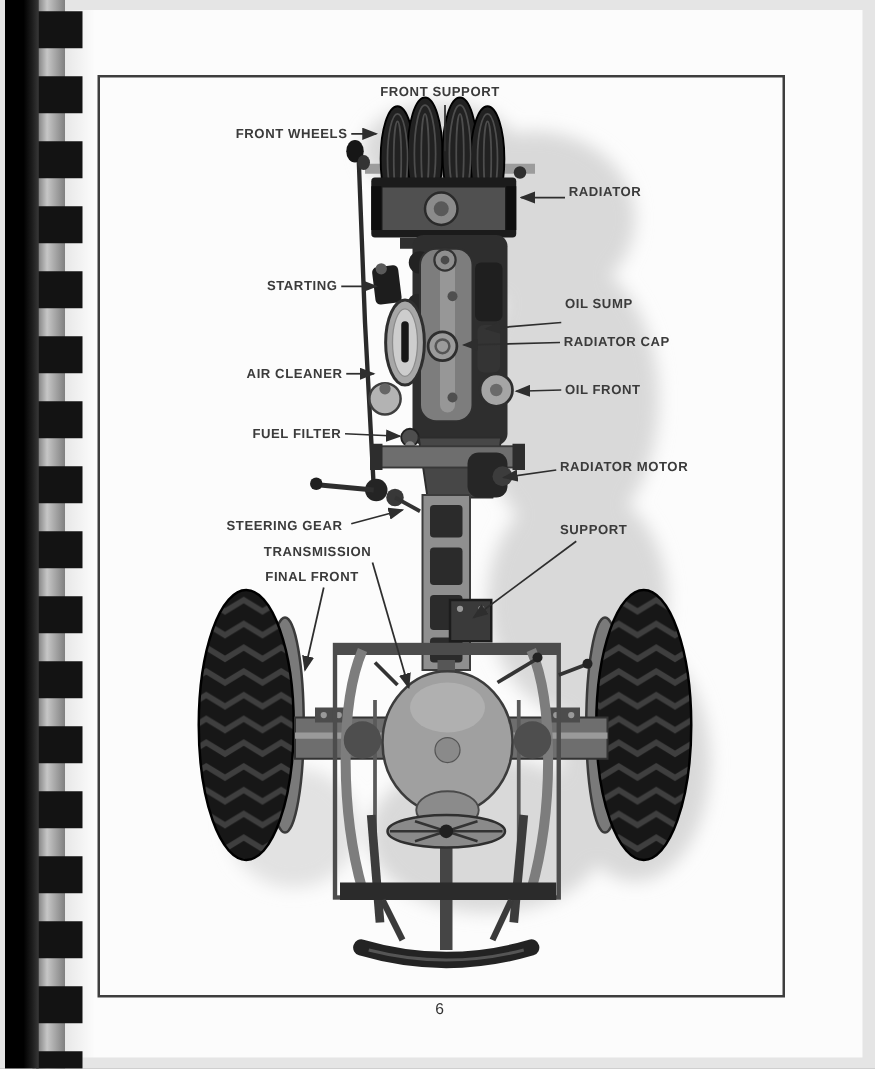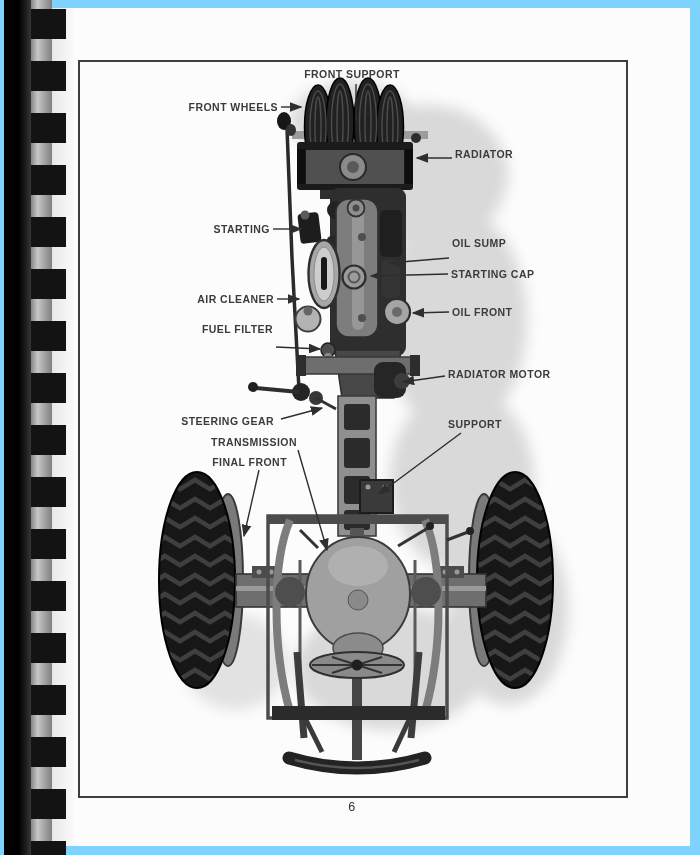--- a/index.html
+++ b/index.html
@@ -1,16 +1,16 @@
 <!DOCTYPE html>
 <html><head>
 <meta charset="utf-8">
 <style>
   html,body{margin:0;padding:0;background:#b0b0b0;}
-  .stage{position:relative;width:700px;height:855px;background:#7dd3fc;overflow:hidden;
+  .stage{position:relative;width:700px;height:855px;background:#e5e5e5;overflow:hidden;
          font-family:"Liberation Sans",sans-serif;}
   .paper{position:absolute;left:40px;top:8px;width:650px;height:838px;background:#fcfcfc;}
   .paper::before{content:"";position:absolute;left:0;top:0;bottom:0;width:36px;
          background:linear-gradient(90deg,rgba(0,0,0,.12),rgba(0,0,0,0));}
   .frame{position:absolute;left:78px;top:60px;width:550px;height:738px;
          border:2px solid #3e3e3e;box-sizing:border-box;}
   .art{position:absolute;left:80px;top:62px;}
   
   .binding{position:absolute;left:0;top:0;width:70px;height:855px;}
   .strap{position:absolute;left:26px;top:0;width:26px;height:855px;
@@ -224,24 +224,24 @@
       <path d="M298,450 L327,550" marker-end="url(#arr)"></path>
       <path d="M259,470 L244,536" marker-end="url(#arr)"></path>
     </g>
   </svg>
 
   <span class="lbl center" style="left:352px;top:68px">FRONT SUPPORT</span>
   <span class="lbl" style="right:422px;top:101px">FRONT WHEELS</span>
   <span class="lbl" style="left:455px;top:148px">RADIATOR</span>
   <span class="lbl" style="right:430px;top:223px">STARTING</span>
   <span class="lbl" style="left:452px;top:237px">OIL SUMP</span>
-  <span class="lbl" style="left:451px;top:268px">STARTING CAP</span>
+  <span class="lbl" style="left:451px;top:268px">RADIATOR CAP</span>
   <span class="lbl" style="right:426px;top:293px">AIR CLEANER</span>
   <span class="lbl" style="left:452px;top:306px">OIL FRONT</span>
-  <span class="lbl" style="right:427px;top:323px">FUEL FILTER</span>
+  <span class="lbl" style="right:427px;top:341px">FUEL FILTER</span>
   <span class="lbl" style="left:448px;top:368px">RADIATOR MOTOR</span>
   <span class="lbl" style="right:426px;top:415px">STEERING GEAR</span>
   <span class="lbl" style="left:448px;top:418px">SUPPORT</span>
   <span class="lbl" style="right:403px;top:436px">TRANSMISSION</span>
   <span class="lbl" style="right:413px;top:456px">FINAL FRONT</span>
 
   <span class="pagenum">6</span>
 
   <div class="binding">
     <div class="strap"></div>

